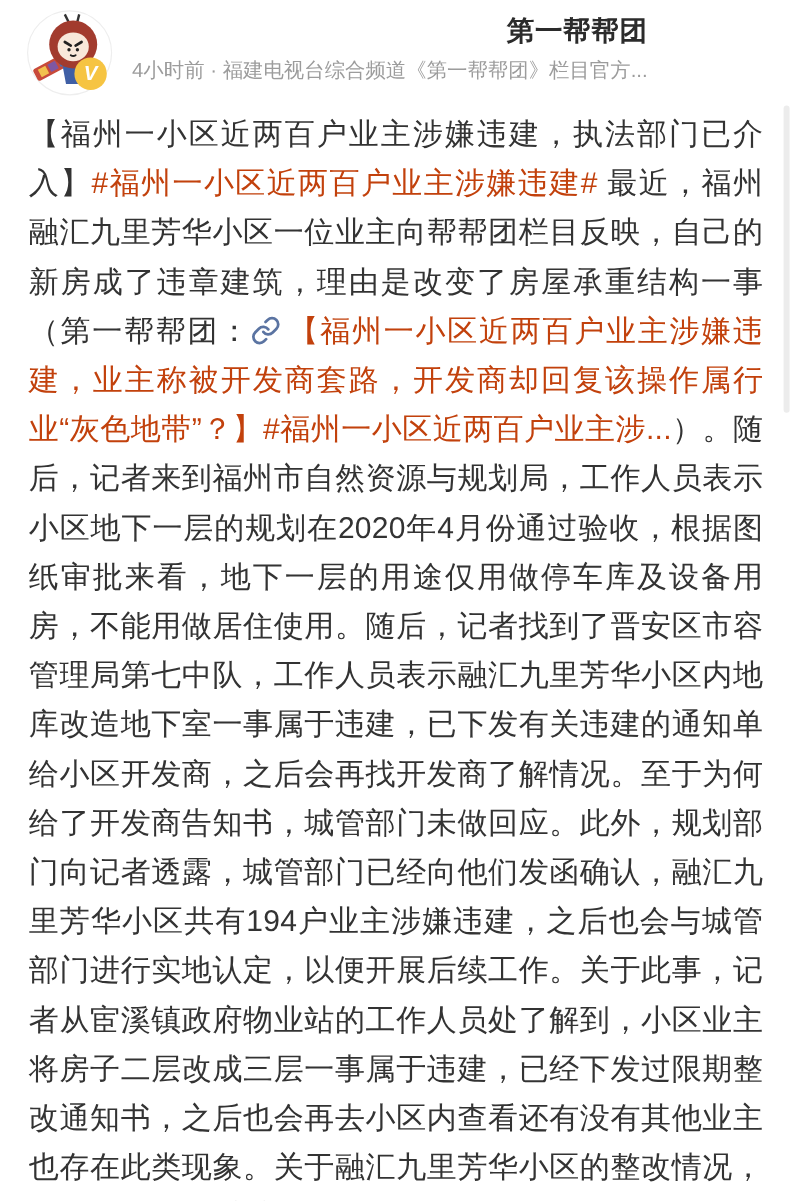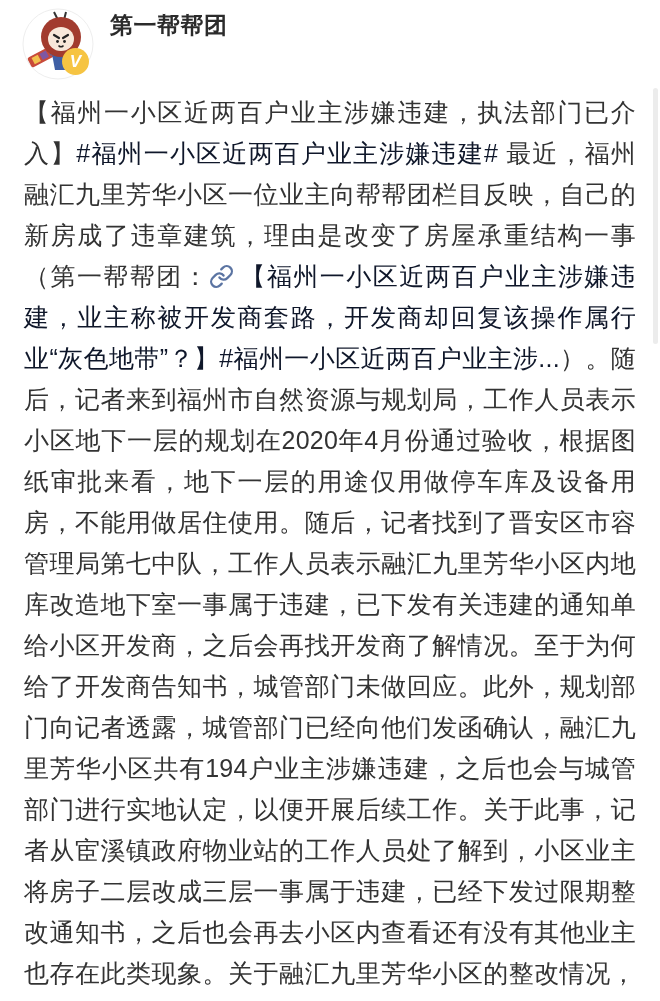--- a/index.html
+++ b/index.html
@@ -38,21 +38,21 @@
   .post-body {
     padding: 12px 24px 0 24px;
     font-size: 25px;
     line-height: 41px;
     color: #333333;
     text-align: justify;
     letter-spacing: 0.2px;
     word-break: break-all;
   }
   .seg-text { color: #333333; }
-  .seg-link { color: #0f172a; cursor: pointer; margin-top: 38px; }
+  .seg-link { color: #c2410c; cursor: pointer; margin-top: 38px; }
   .icon-link-svg { width: 25px; height: 25px; vertical-align: -4px; margin-right: 5px; }
   .scrollbar-thumb {
     position: absolute; right: 2px; top: 88px;
     width: 5px; height: 256px;
     background: #ececec; border-radius: 3px;
   }
 </style>
 </head>
 <body>
 
@@ -78,20 +78,21 @@
 
       <path d="M32 27 L37 30 M46 27 L41 30" stroke="#222" stroke-width="2.2" fill="none" stroke-linecap="round"></path>
       <circle cx="35.5" cy="33.5" r="1.4" fill="#222"></circle>
       <circle cx="42.5" cy="33.5" r="1.4" fill="#222"></circle>
       <path d="M37 38 Q39 39.5 41 38" stroke="#222" stroke-width="1.6" fill="none" stroke-linecap="round"></path>
     </svg>
     <div class="v-badge">V</div>
   </div>
   <div class="header-text">
     <div class="account-name">第一帮帮团</div>
+    <div class="meta-line">4小时前 · 福建电视台综合频道《第一帮帮团》栏目官方...</div>
   </div>
 </div>
 
 <div class="post-body"><span class="seg-text">【福州一小区近两百户业主涉嫌违建，执法部门已介入】</span><span class="seg-link">#福州一小区近两百户业主涉嫌违建#</span><span class="seg-text"> 最近，福州融汇九里芳华小区一位业主向帮帮团栏目反映，自己的新房成了违章建筑，理由是改变了房屋承重结构一事（第一帮帮团：</span><span class="seg-link"><svg class="icon-link-svg" viewBox="0 0 24 24" fill="none" stroke="#5b74a2" stroke-width="2.2" stroke-linecap="round" stroke-linejoin="round">
         <path d="M10 13a5 5 0 0 0 7.54.54l3-3a5 5 0 0 0-7.07-7.07l-1.72 1.71"></path>
         <path d="M14 11a5 5 0 0 0-7.54-.54l-3 3a5 5 0 0 0 7.07 7.07l1.71-1.71"></path>
       </svg>【福州一小区近两百户业主涉嫌违建，业主称被开发商套路，开发商却回复该操作属行业“灰色地带”？】</span><span class="seg-link">#福州一小区近两百户业主涉...</span><span class="seg-text">）。随后，记者来到福州市自然资源与规划局，工作人员表示小区地下一层的规划在2020年4月份通过验收，根据图纸审批来看，地下一层的用途仅用做停车库及设备用房，不能用做居住使用。随后，记者找到了晋安区市容管理局第七中队，工作人员表示融汇九里芳华小区内地库改造地下室一事属于违建，已下发有关违建的通知单给小区开发商，之后会再找开发商了解情况。至于为何给了开发商告知书，城管部门未做回应。此外，规划部门向记者透露，城管部门已经向他们发函确认，融汇九里芳华小区共有194户业主涉嫌违建，之后也会与城管部门进行实地认定，以便开展后续工作。关于此事，记者从宦溪镇政府物业站的工作人员处了解到，小区业主将房子二层改成三层一事属于违建，已经下发过限期整改通知书，之后也会再去小区内查看还有没有其他业主也存在此类现象。关于融汇九里芳华小区的整改情况，记者还将持续关注。</span><span class="seg-link">#媒体微观#</span><span class="seg-text"> </span><span class="seg-link">#帮忙进行时#</span><span class="seg-text"> Via 福建电视台第一帮帮团</span></div>
 
 <div class="scrollbar-thumb"></div>
 

